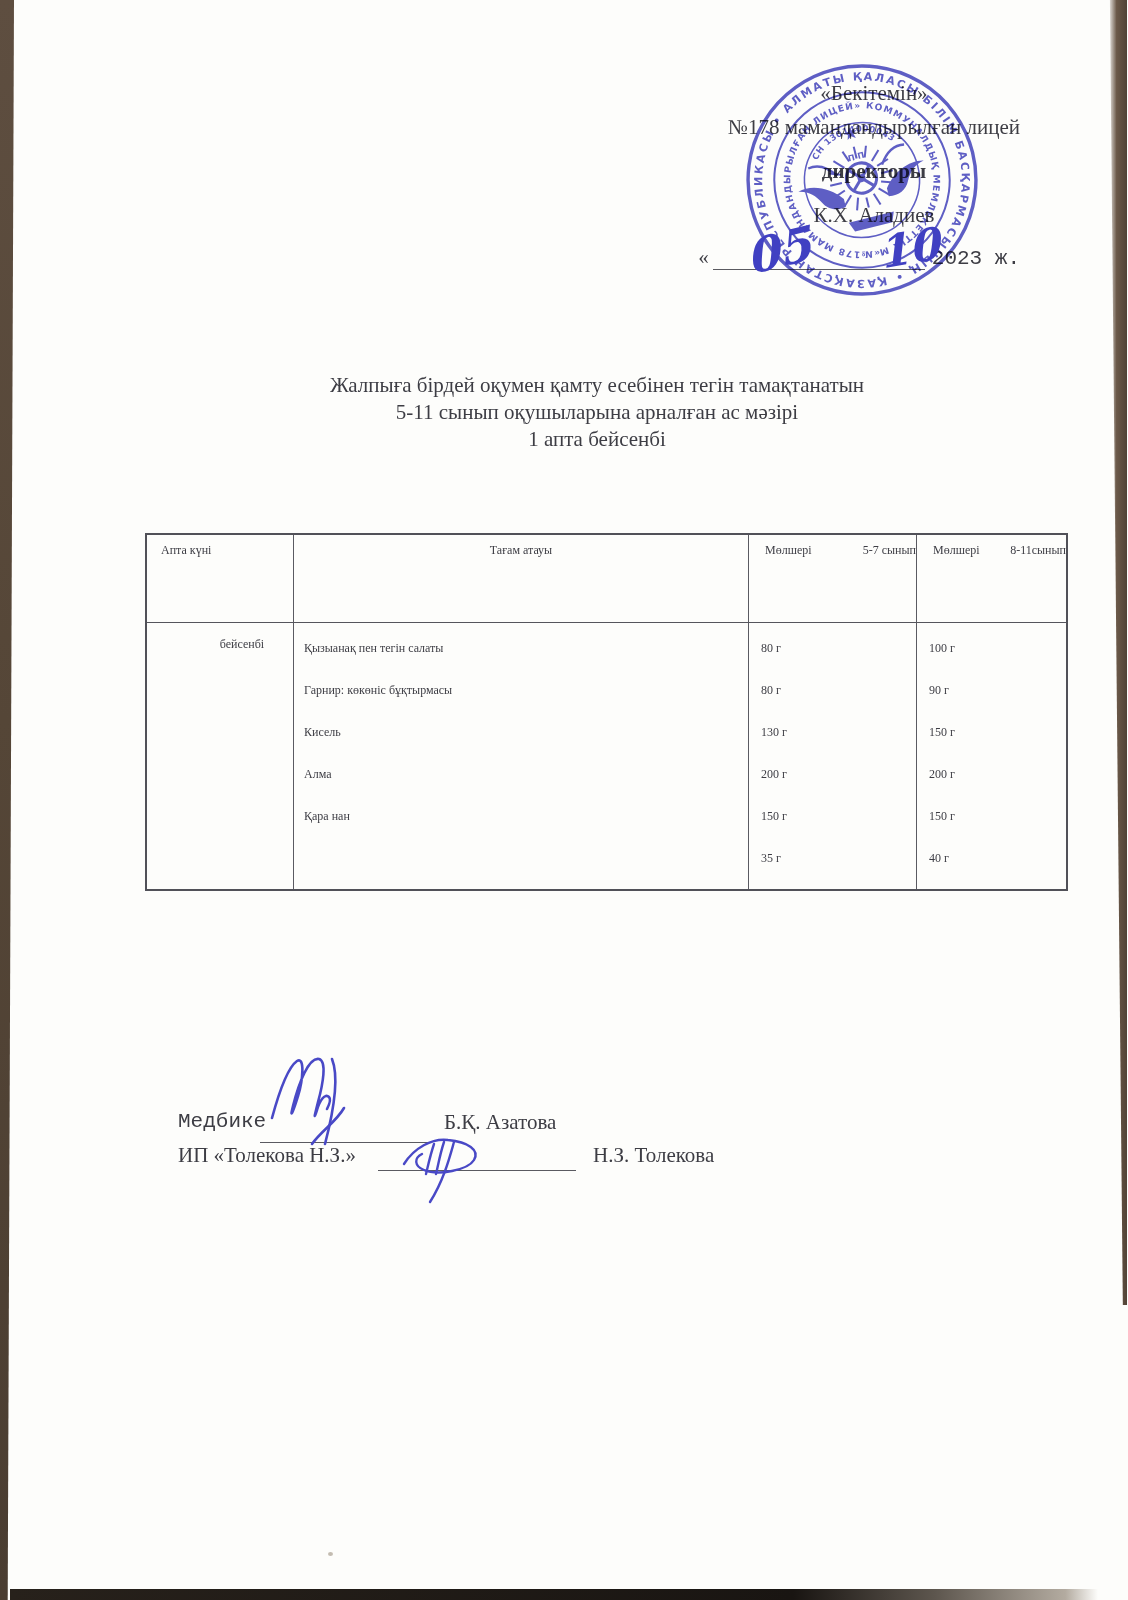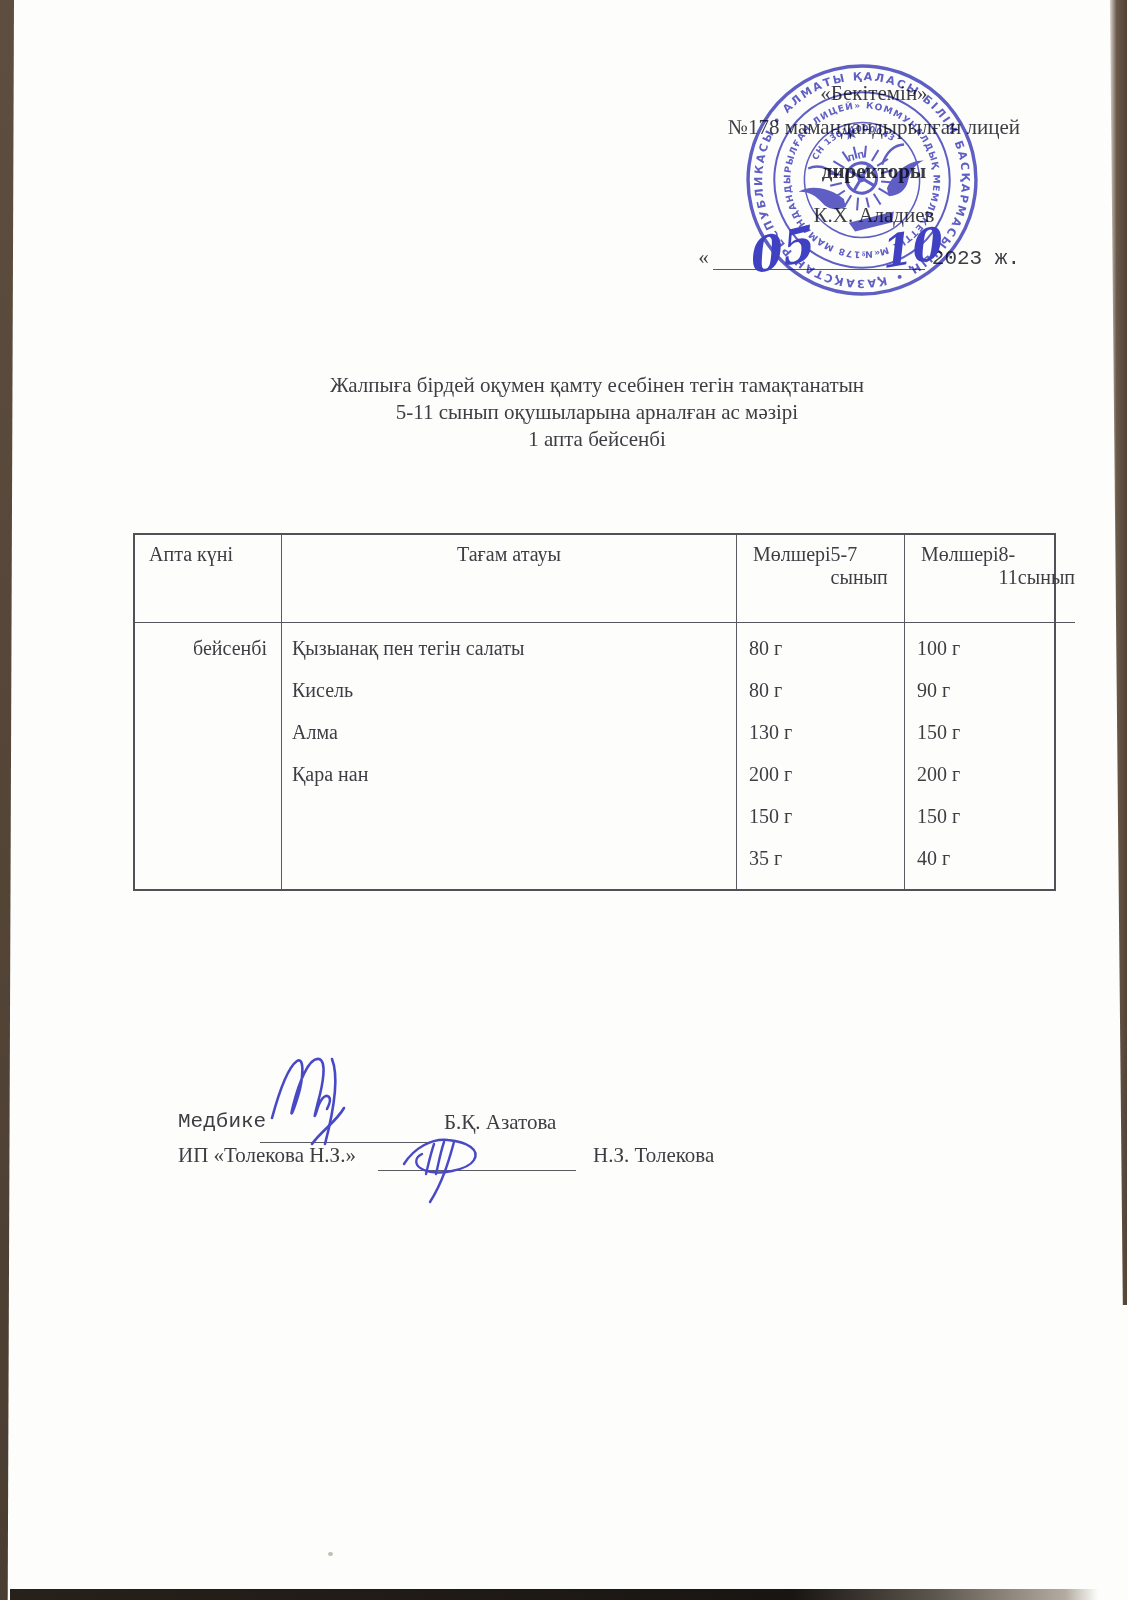--- a/index.html
+++ b/index.html
@@ -52,22 +52,22 @@
     opacity:.83; mix-blend-mode:multiply; }
 
   
   .title-block {
     position:absolute; left:133px; top:372px; width:928px; z-index:1;
     text-align:center; font-size:21px; line-height:27px;
   }
 
   
   .menu-table {
-    position:absolute; left:133px; top:533px; width:919px; z-index:1;
-    border:2px solid #515158; font-size:20px;
+    position:absolute; left:145px; top:533px; width:919px; z-index:1;
+    border:2px solid #515158; font-size:12px;
   }
   .trow { display:grid; grid-template-columns:146px 455px 168px 1fr; }
   .cell { box-sizing:border-box; }
   .cell + .cell { border-left:1.6px solid #5a5a61; }
   .thead .cell { border-bottom:1.8px solid #55555c; height:88px; }
   .h-day  { padding:8px 0 0 14px; }
   .h-dish { text-align:center; padding-top:8px; }
   .h-port { display:flex; flex-direction:row; justify-content:space-between;
             padding:8px 0 10px 16px; }
   .tbody .cell { height:266px; padding-top:4px; }
@@ -176,20 +176,21 @@
       </div>
       <div class="cell h-port">
         <div>Мөлшері</div>
         <div>8-11сынып</div>
       </div>
     </div>
     <div class="trow tbody">
       <div class="cell b-day">бейсенбі</div>
       <div class="cell">
           <div class="dline">Қызыанақ пен тегін салаты</div>
+          <div class="dline">Гарнир: көкөніс бұқтырмасы</div>
           <div class="dline">Кисель</div>
           <div class="dline">Алма</div>
           <div class="dline">Қара нан</div>
         </div>
       <div class="cell">
           <div class="aline">80 г</div>
           <div class="aline">80 г</div>
           <div class="aline">130 г</div>
           <div class="aline">200 г</div>
           <div class="aline">150 г</div>

